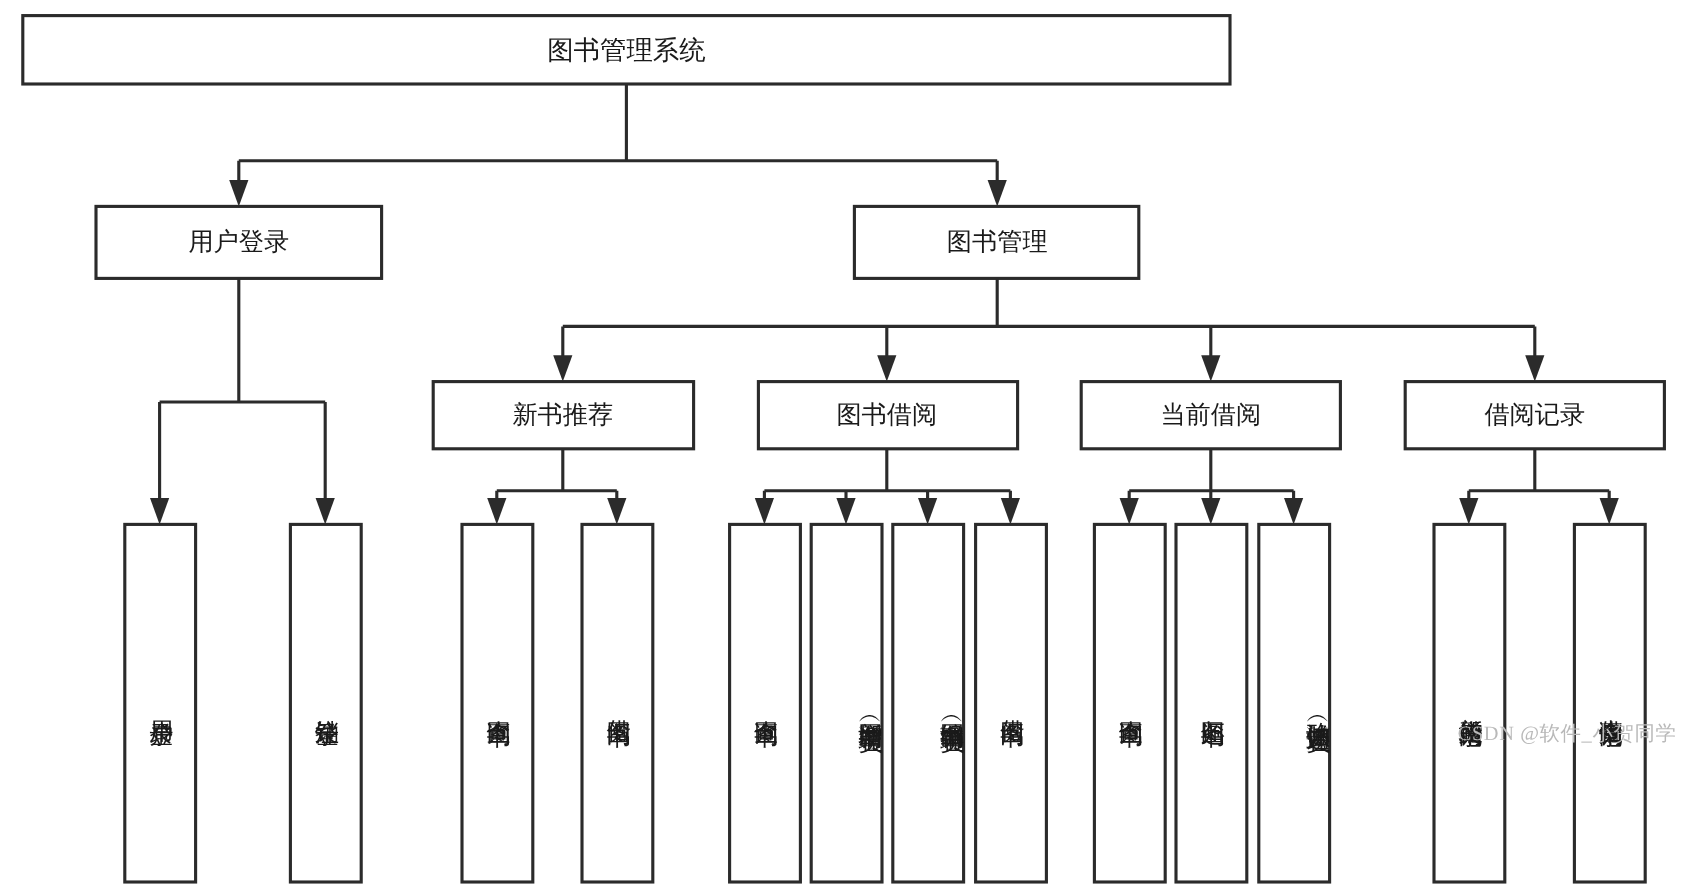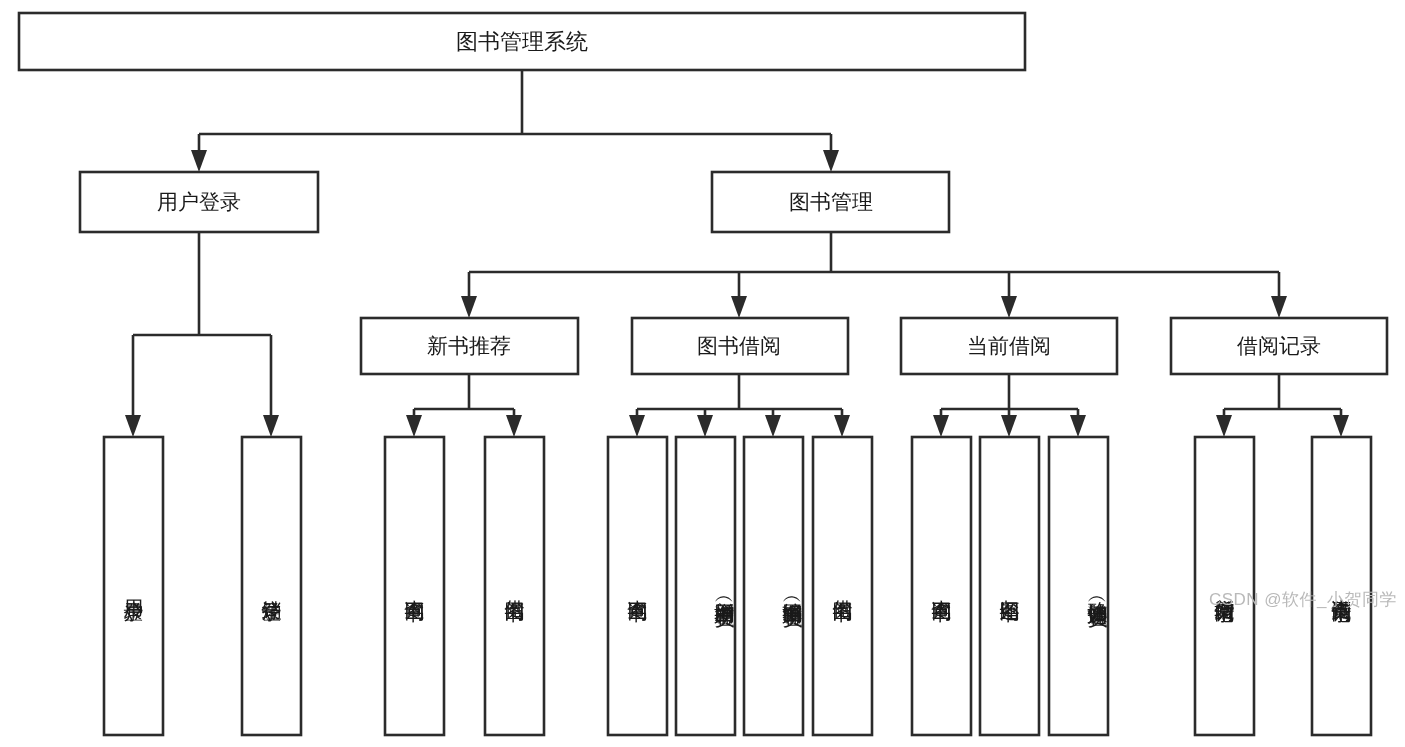--- a/index.html
+++ b/index.html
@@ -63,22 +63,22 @@
     display: flex;
     align-items: center;
     justify-content: center;
     white-space: nowrap;
     pointer-events: none;
     user-select: none;
   }
   .watermark {
     position: absolute;
     right: 8px;
-    bottom: 20px;
-    font-family: Liberation Sans, sans-serif;
+    bottom: 8px;
+    font-family: Liberation Serif, serif;
     font-size: 17px;
     color: #b9b9b9;
     letter-spacing: 0.5px;
     white-space: nowrap;
   }
 </style>
 </head>
 <body>
 
 <div id="diagram-root">

